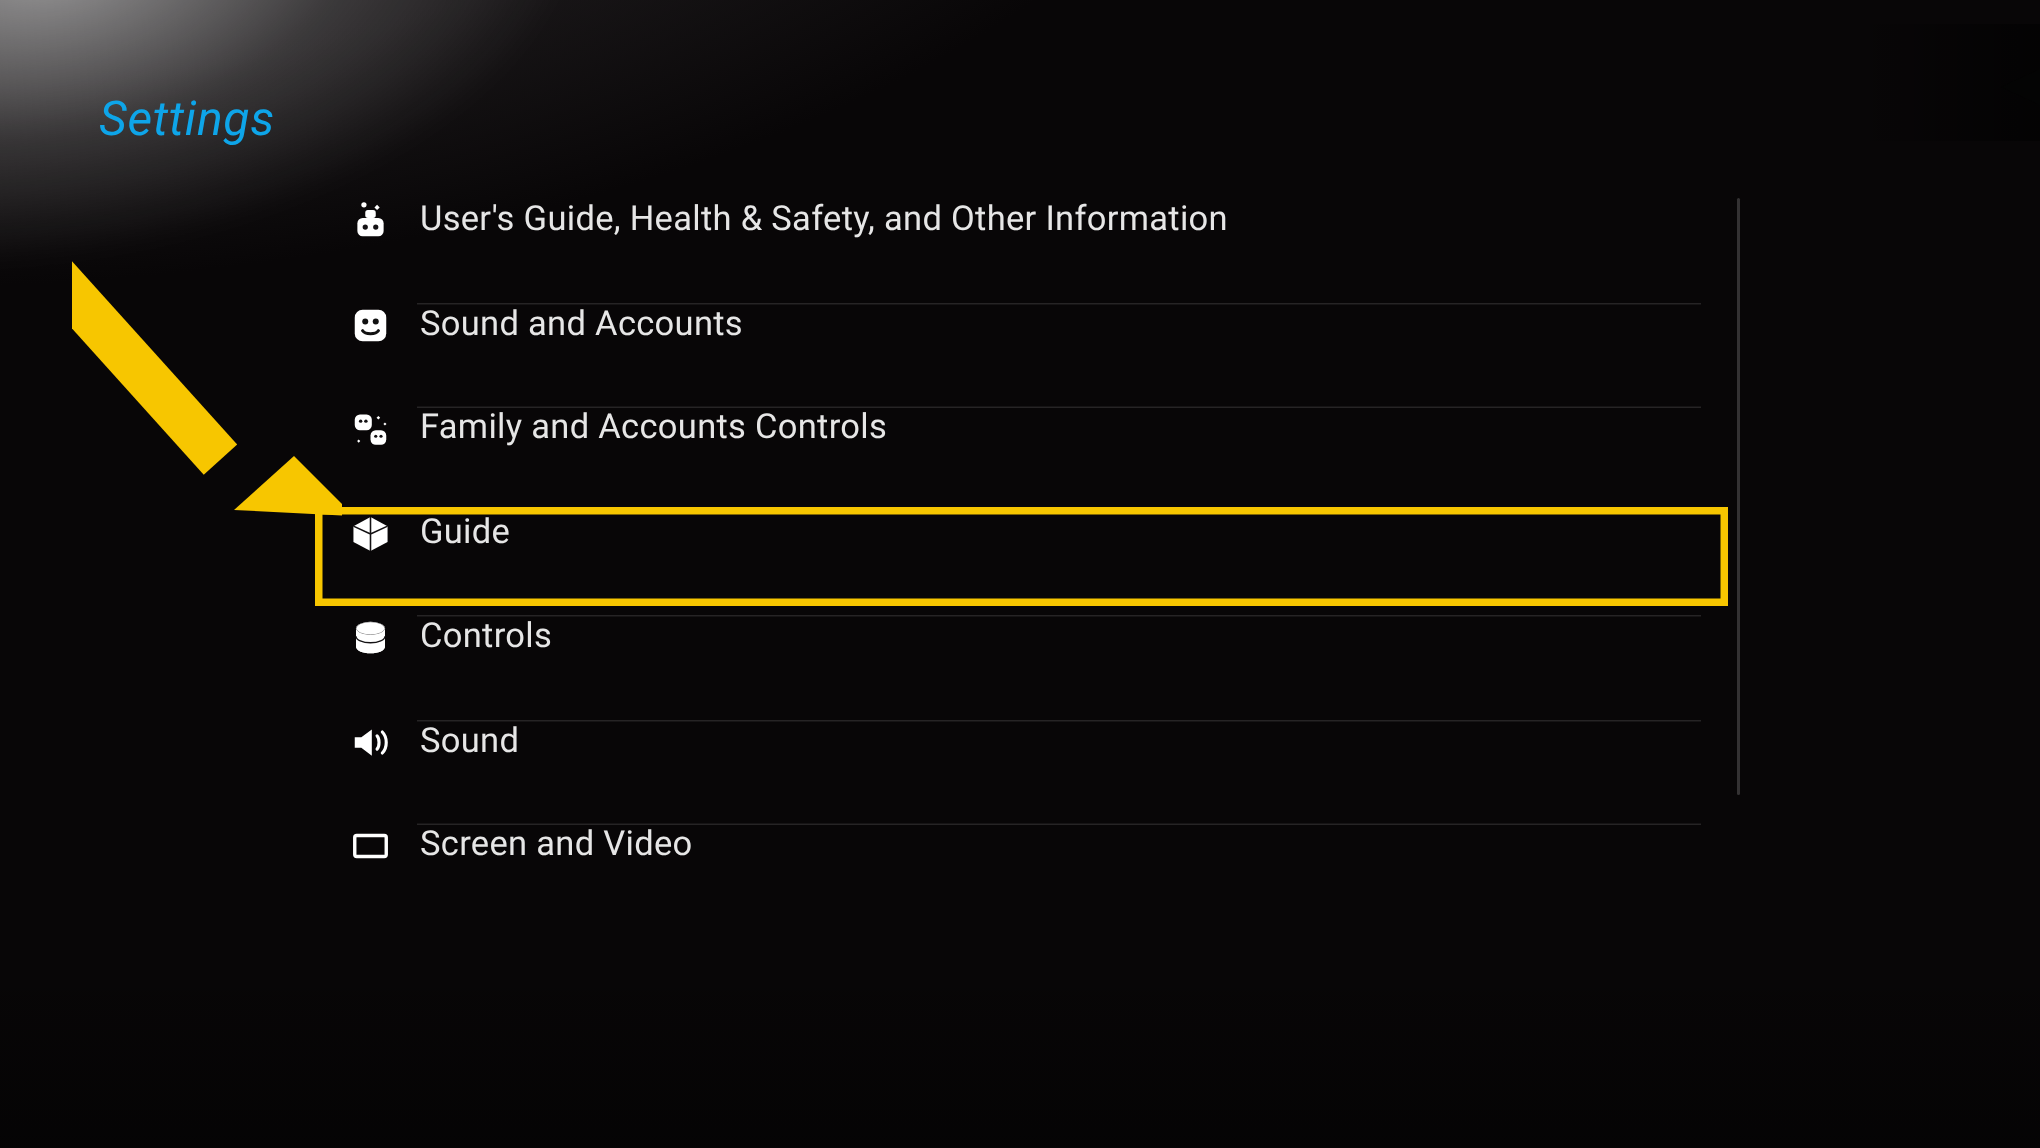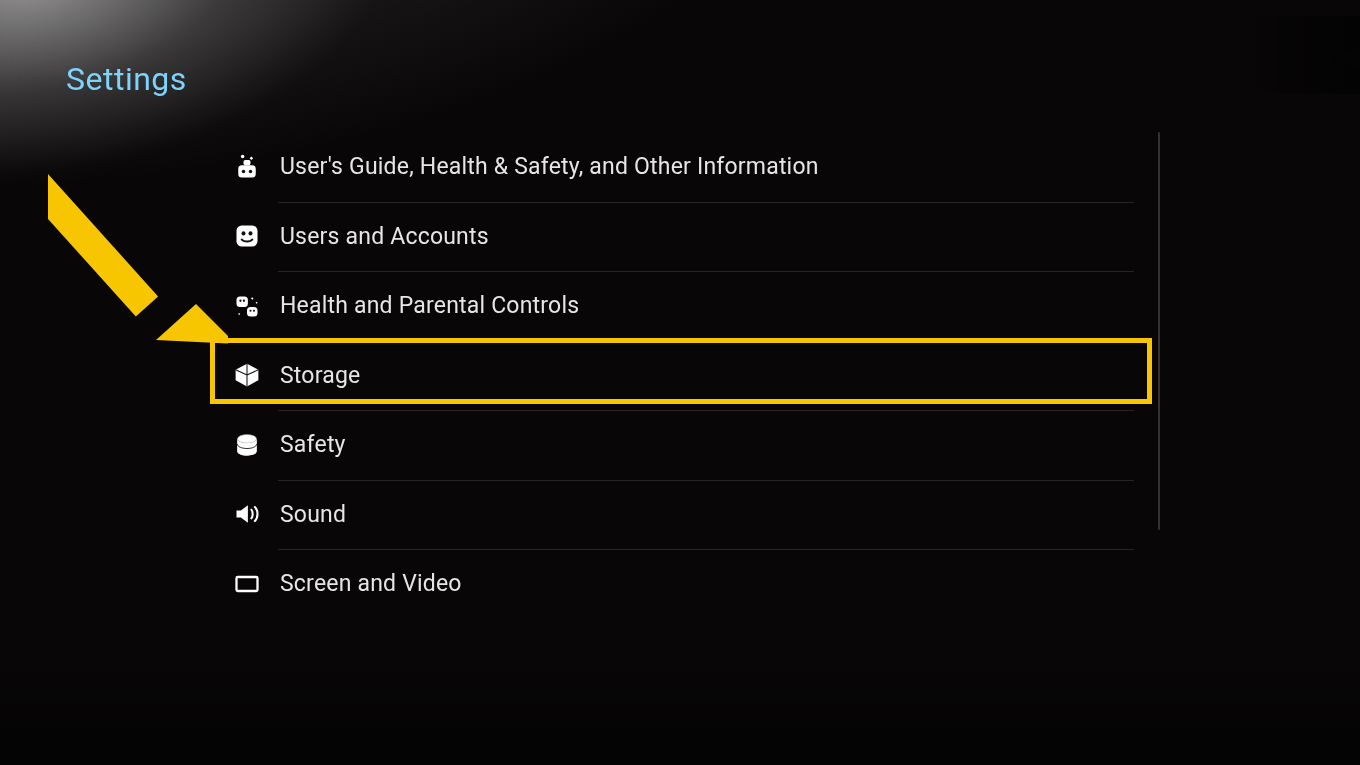--- a/index.html
+++ b/index.html
@@ -45,21 +45,22 @@
     pointer-events:none;
   }
 
   .page-title {
     position: absolute;
     top: 60px;
     left: 66px;
     font-size: 32px;
     font-weight: 400;
     letter-spacing: 0.5px;
-    color: #7dd3fc;
+    color: #0ea5e9;
+    font-style: italic;
   }
 
   .list-wrap {
     position: absolute;
     top: 132px;
     left: 212px;
     width: 946px;
     height: 610px;
   }
 
@@ -68,21 +69,21 @@
     top: 132px;
     left: 1158px;
     width: 2px;
     height: 398px;
     background: rgba(255,255,255,0.18);
     border-radius: 2px;
   }
 
   .menu-item {
     display: flex;
-    align-items: center;
+    align-items: flex-start;
     height: 69.5px;
     padding-left: 20px;
     position: relative;
     cursor: pointer;
   }
   .menu-item + .menu-item::before {
     content: "";
     position: absolute;
     top: 0;
     left: 66px;
@@ -182,62 +183,62 @@
 
   <div class="menu-item">
     <span class="menu-icon">
       <svg viewBox="0 0 32 32">
           <rect x="4" y="4" width="24" height="24" rx="6" fill="#fff"></rect>
           <circle cx="12" cy="13" r="2.3" fill="#111"></circle>
           <circle cx="20" cy="13" r="2.3" fill="#111"></circle>
           <path d="M10 20c2 3 10 3 12 0" stroke="#111" stroke-width="2.4" stroke-linecap="round" fill="none"></path>
         </svg>
     </span>
-    <span class="menu-label">Users and Accounts</span>
+    <span class="menu-label">Sound and Accounts</span>
   </div>
 
   <div class="menu-item">
     <span class="menu-icon">
       <svg viewBox="0 0 32 32" fill="#fff">
           <rect x="4" y="5" width="13" height="12" rx="4"></rect>
           <circle cx="8.5" cy="10" r="1.3" fill="#141214"></circle>
           <circle cx="12.5" cy="10" r="1.3" fill="#141214"></circle>
           <rect x="16" y="17" width="12" height="11" rx="4"></rect>
           <circle cx="20" cy="21.5" r="1.2" fill="#141214"></circle>
           <circle cx="24" cy="21.5" r="1.2" fill="#141214"></circle>
           <path d="M22 6l1.4 1.4L22 8.8 20.6 7.4z"></path>
           <path d="M27 11l1.2 1.2L27 13.4 25.8 12.2z"></path>
           <path d="M7 24l1.2 1.2L7 26.4 5.8 25.2z"></path>
         </svg>
     </span>
-    <span class="menu-label">Health and Parental Controls</span>
+    <span class="menu-label">Family and Accounts Controls</span>
   </div>
 
   <div class="menu-item">
     <span class="menu-icon">
       <svg viewBox="0 0 32 32" fill="#fff">
           <path d="M16 3 29 10v12L16 29 3 22V10z"></path>
           <path d="M16 3v13M16 16 3 10M16 16l13-6M16 16v13" stroke="#141214" stroke-width="1.2"></path>
         </svg>
     </span>
-    <span class="menu-label">Storage</span>
+    <span class="menu-label">Guide</span>
   </div>
 
   <div class="menu-item">
     <span class="menu-icon">
       <svg viewBox="0 0 32 32" fill="#fff">
           <ellipse cx="16" cy="9" rx="11" ry="5"></ellipse>
           <path d="M5 9v14c0 2.8 4.9 5 11 5s11-2.2 11-5V9"></path>
           <ellipse cx="16" cy="9" rx="11" ry="5" fill="#fff"></ellipse>
           <ellipse cx="16" cy="9" rx="11" ry="5" fill="none" stroke="#141214" stroke-width="0.4"></ellipse>
           <path d="M5 9v14c0 2.8 4.9 5 11 5s11-2.2 11-5V9c0 2.8-4.9 5-11 5S5 11.8 5 9z" fill="#fff"></path>
           <path d="M5 15c0 2.8 4.9 5 11 5s11-2.2 11-5" fill="none" stroke="#141214" stroke-width="1"></path>
         </svg>
     </span>
-    <span class="menu-label">Safety</span>
+    <span class="menu-label">Controls</span>
   </div>
 
   <div class="menu-item">
     <span class="menu-icon">
       <svg viewBox="0 0 32 32" fill="#fff">
           <path d="M4 12v8h5l8 6V6l-8 6z"></path>
           <path d="M21 11c2 2 2 8 0 10M25 8c4 4 4 12 0 16" stroke="#fff" stroke-width="2.4" fill="none" stroke-linecap="round"></path>
         </svg>
     </span>
     <span class="menu-label">Sound</span>

